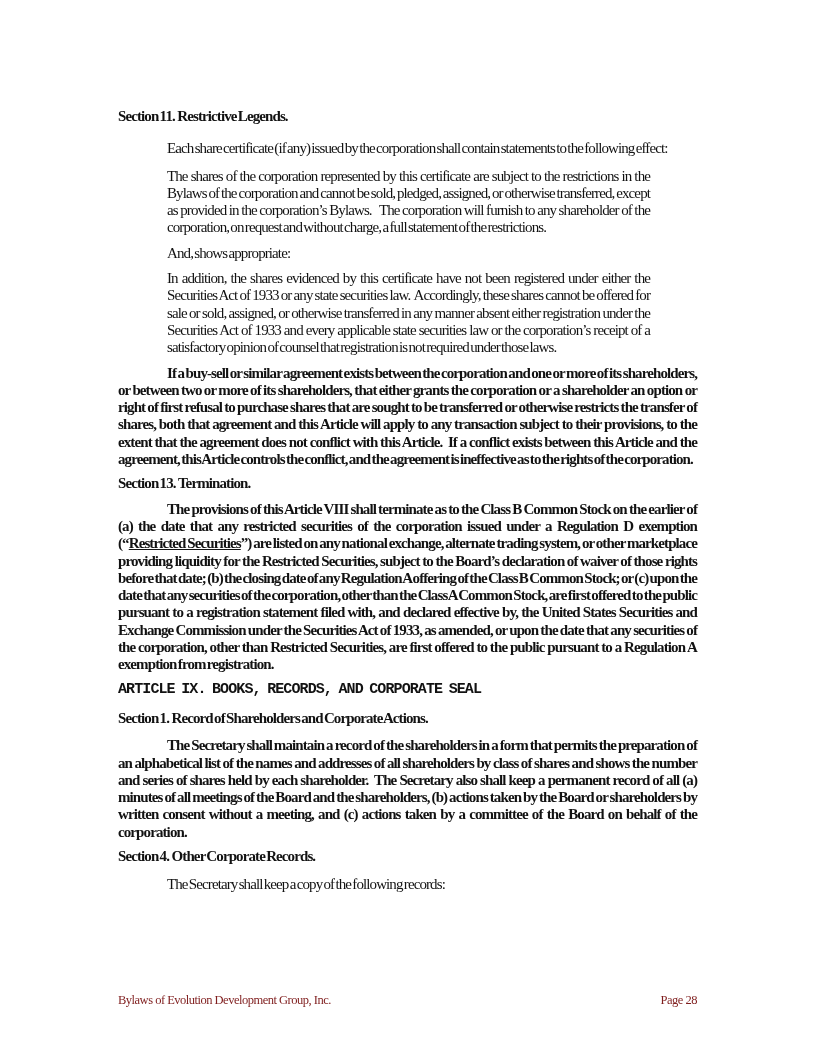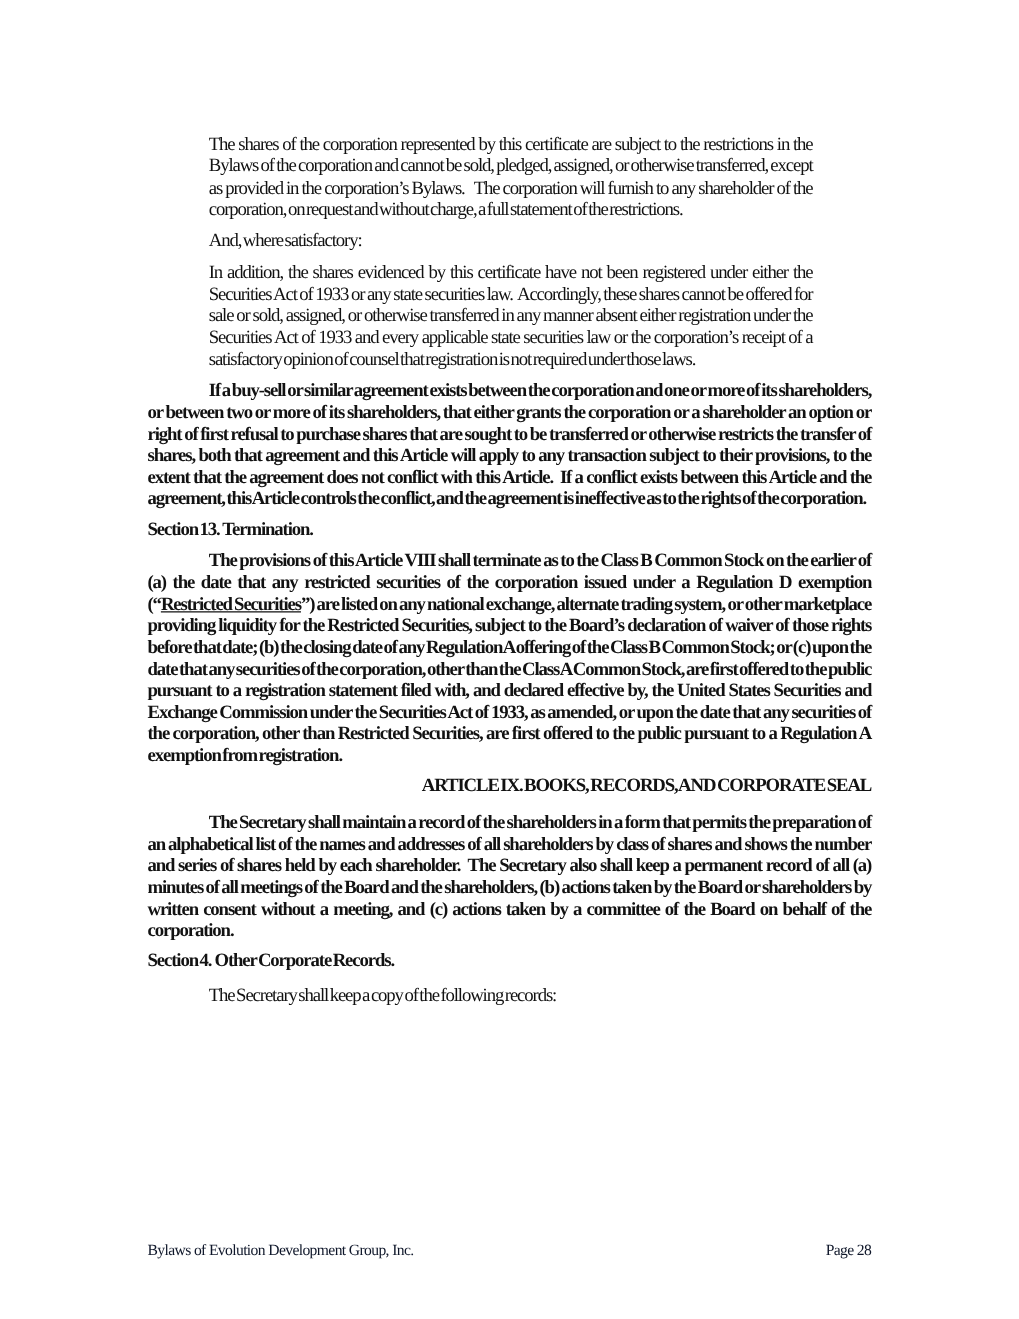--- a/index.html
+++ b/index.html
@@ -24,21 +24,21 @@
     font-size: 15px;
     line-height: 17.3px;
     letter-spacing: -0.9px;
     word-spacing: -1.6px;
   }
   .content p {
     margin: 0;
     white-space: pre-wrap;
   }
   .heading { font-weight: bold; }
-  .center { text-align: right; }
+  .center { text-align: left; font-family: Liberation Mono, monospace; }
   .j { text-align: justify; }
   .ind { text-indent: 49px; }
   .quote {
     margin-left: 49px !important;
     margin-right: 47px !important;
     text-align: justify;
   }
   .u { text-decoration: underline; }
   .mb7  { margin-bottom: 7px  !important; font-weight: bold; }
   .mb8  { margin-bottom: 8px  !important; font-family: Liberation Serif, serif; }
@@ -49,46 +49,49 @@
   .footer {
     position: absolute;
     left: 118px;
     width: 579px;
     top: 993px;
     display: flex;
     justify-content: space-between;
     font-size: 12.5px;
     line-height: 15px;
     letter-spacing: -0.5px;
-    color: #0f172a;
+    color: #7f1d1d;
   }
 </style>
 </head>
 <body>
 
 <div class="page">
   <div class="content">
 
+    <p class="heading mb15">Section 11.  Restrictive Legends.</p>
 
+    <p class="ind mb10">Each share certificate (if any) issued by the corporation shall contain statements to the following effect:</p>
 
     <p class="quote mb8">The shares of the corporation represented by this certificate are subject to the restrictions in the Bylaws of the corporation and cannot be sold, pledged, assigned, or otherwise transferred, except as provided in the corporation’s Bylaws.   The corporation will furnish to any shareholder of the corporation, on request and without charge, a full statement of the restrictions.</p>
 
-    <p class="ind mb8">And, where satisfactory:</p>
+    <p class="ind mb8">And, shows appropriate:</p>
 
     <p class="quote mb8">In addition, the shares evidenced by this certificate have not been registered under either the Securities Act of 1933 or any state securities law.  Accordingly, these shares cannot be offered for sale or sold, assigned, or otherwise transferred in any manner absent either registration under the Securities Act of 1933 and every applicable state securities law or the corporation’s receipt of a satisfactory opinion of counsel that registration is not required under those laws.</p>
 
 
     <p class="ind j mb7">If a buy-sell or similar agreement exists between the corporation and one or more of its shareholders, or between two or more of its shareholders, that either grants the corporation or a shareholder an option or right of first refusal to purchase shares that are sought to be transferred or otherwise restricts the transfer of shares, both that agreement and this Article will apply to any transaction subject to their provisions, to the extent that the agreement does not conflict with this Article.  If a conflict exists between this Article and the agreement, this Article controls the conflict, and the agreement is ineffective as to the rights of the corporation.</p>
 
     <p class="heading mb8">Section 13.  Termination.</p>
 
     <p class="ind j mb7"><span>The provisions of this Article VIII shall terminate as to the Class B Common Stock on the earlier of (a) the date that any restricted securities of the corporation issued under a Regulation D exemption (“</span><span class="u">Restricted Securities</span><span>”) are listed on any national exchange, alternate trading system, or other marketplace providing liquidity for the Restricted Securities, subject to the Board’s declaration of waiver of those rights before that date; (b) the closing date of any Regulation A offering of the Class B Common Stock; or (c) upon the date that any securities of the corporation, other than the Class A Common Stock, are first offered to the public pursuant to a registration statement filed with, and declared effective by, the United States Securities and Exchange Commission under the Securities Act of 1933, as amended, or upon the date that any securities of the corporation, other than Restricted Securities, are first offered to the public pursuant to a Regulation A exemption from registration.</span></p>
 
     <p class="heading center mb12">ARTICLE IX. BOOKS, RECORDS, AND CORPORATE SEAL</p>
 
+    <p class="heading mb10">Section 1.  Record of Shareholders and Corporate Actions.</p>
 
     <p class="ind j mb7">The Secretary shall maintain a record of the shareholders in a form that permits the preparation of an alphabetical list of the names and addresses of all shareholders by class of shares and shows the number and series of shares held by each shareholder.  The Secretary also shall keep a permanent record of all (a) minutes of all meetings of the Board and the shareholders, (b) actions taken by the Board or shareholders by written consent without a meeting, and (c) actions taken by a committee of the Board on behalf of the corporation.</p>
 
     <p class="heading mb11">Section 4.  Other Corporate Records.</p>
 
     <p class="ind">The Secretary shall keep a copy of the following records:</p>
 
   </div>
 
   <div class="footer">

